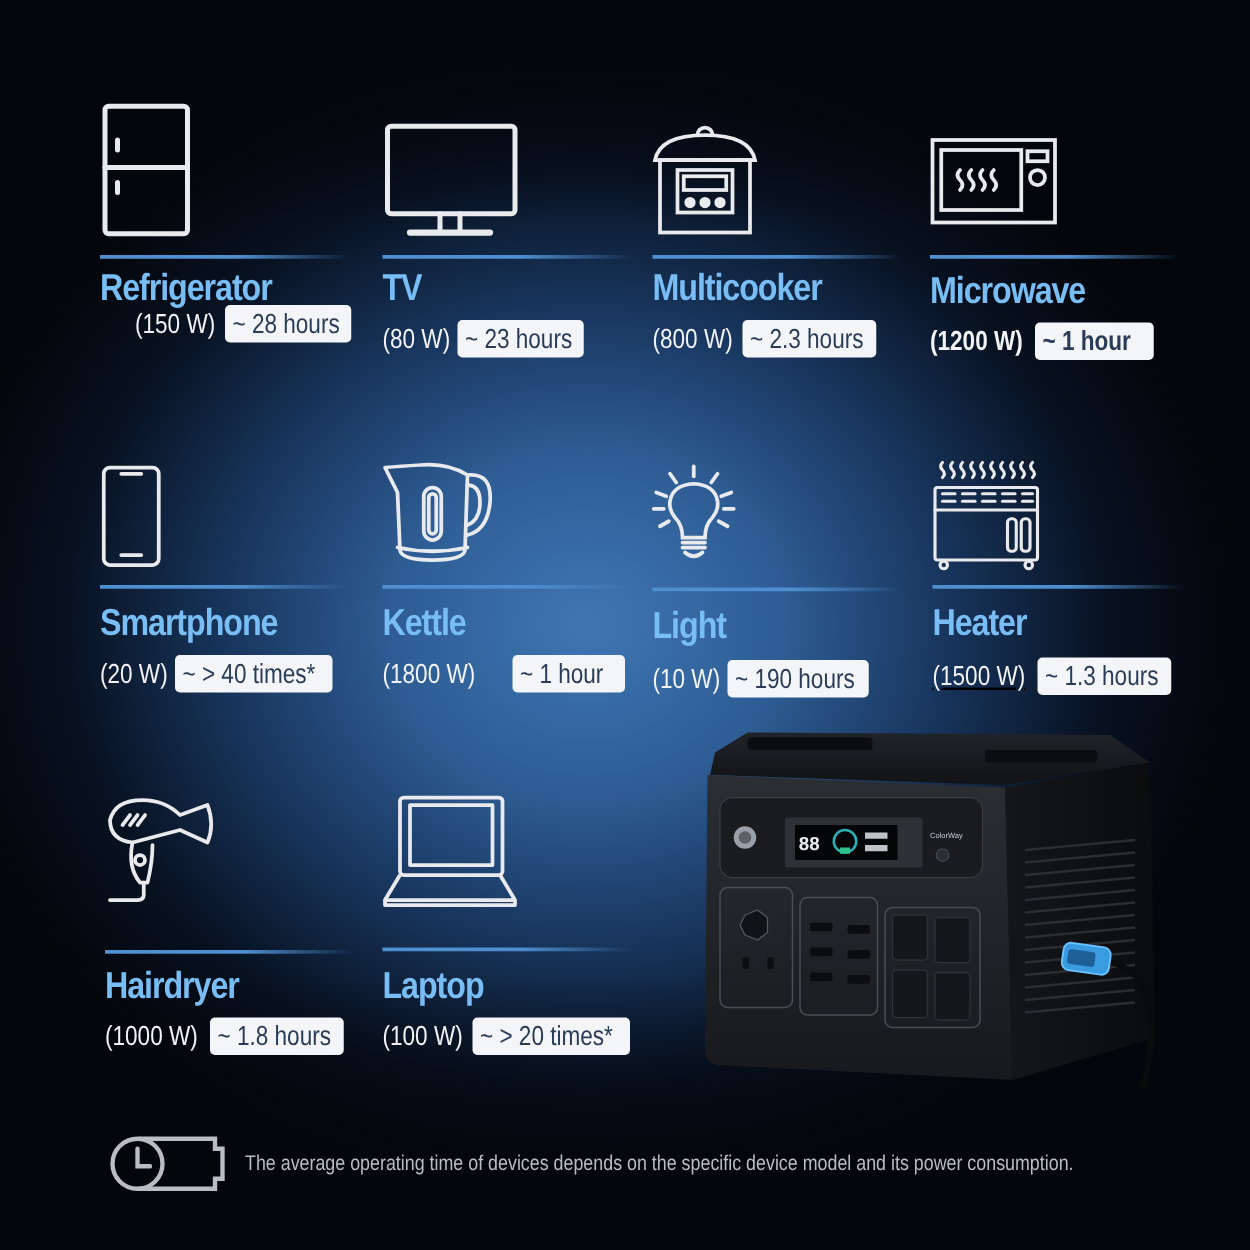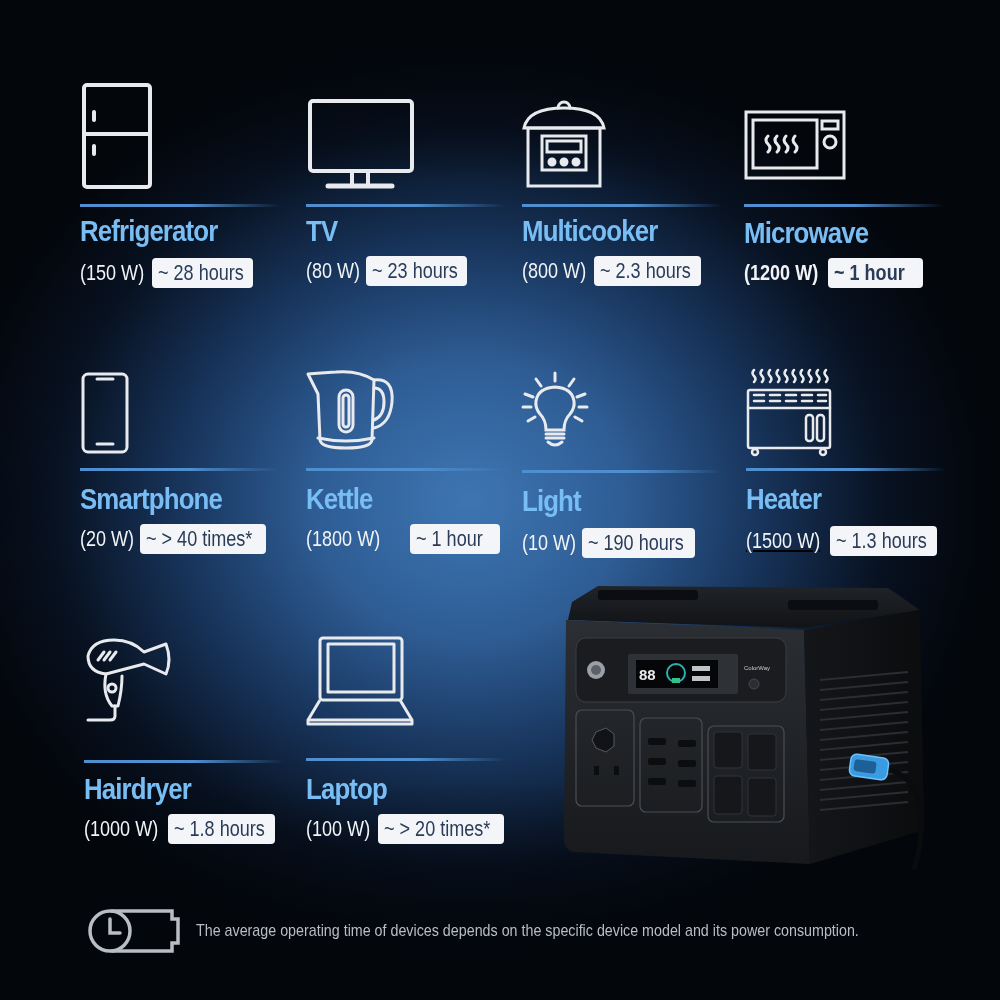--- a/index.html
+++ b/index.html
@@ -58,21 +58,21 @@
   <div class="icon" style="width:72px;height:106px;">
     <svg viewBox="0 0 72 106" fill="none" stroke="#e8eaee" stroke-width="4" stroke-linecap="round">
       <rect x="4" y="3" width="66" height="102" rx="3"></rect>
       <line x1="4" y1="52" x2="70" y2="52"></line>
       <line x1="14" y1="30" x2="14" y2="38"></line>
       <line x1="14" y1="64" x2="14" y2="72"></line>
     </svg>
   </div>
   <div class="divider" style="top:122px;"></div>
   <div class="name" style="top:132px;">Refrigerator</div>
-  <div class="spec" style="top:176px;">
+  <div class="spec" style="top:162px;margin-left:28px;">
     <span class="watt">(150 W)</span>
     <span class="badge"><span>~ 28 hours</span></span>
   </div>
 </div>
 
 <div class="card" style="left:306px; top:82px;">
   <div class="icon" style="top:16px;width:108px;height:92px;">
     <svg viewBox="0 0 108 92" fill="none" stroke="#e8eaee" stroke-width="4" stroke-linecap="round">
       <rect x="4" y="3" width="102" height="70" rx="3"></rect>
       <line x1="46" y1="73" x2="46" y2="86"></line>

